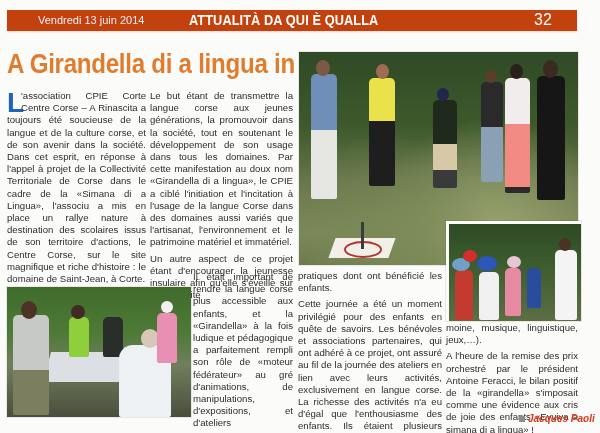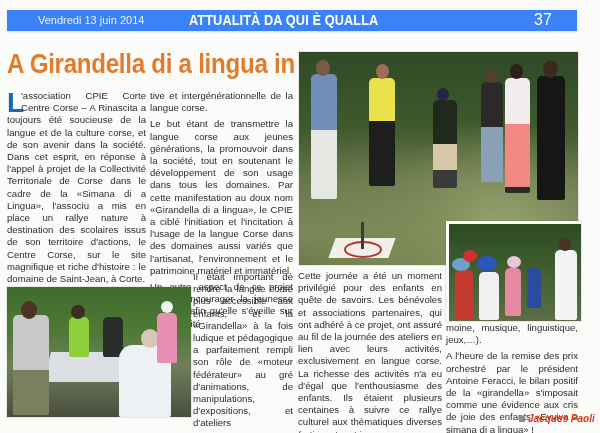--- a/index.html
+++ b/index.html
@@ -4,21 +4,21 @@
 <style>
   html, body { margin:0; padding:0; }
   body {
     width:600px; height:433px; overflow:hidden; position:relative;
     background:#fbfbfa;
     font-family:"Liberation Sans", sans-serif;
     color:#2a2a2a;
   }
   .header-bar {
     position:absolute; left:7px; top:10px; width:570px; height:21px;
-    background:#3b82f6;
+    background:#c2410c;
     box-shadow:0 1px 2px rgba(0,0,0,0.15);
   }
   .header-date {
     position:absolute; left:31px; top:4px; font-size:11px; color:#e8f0fa;
   }
   .header-section {
     position:absolute; left:182px; top:2px; font-size:14.5px; font-weight:bold;
     color:#ffffff; letter-spacing:0.1px; transform:scaleX(0.88); transform-origin:left center;
   }
   .header-page {
@@ -68,41 +68,41 @@
     display:inline-block; width:6px; height:6px; background:#8c8c8c; margin-right:3px;
     vertical-align:middle;
   }
 </style>
 </head>
 <body>
 
 <div class="header-bar">
   <span class="header-date">Vendredi 13 juin 2014</span>
   <span class="header-section">ATTUALITÀ DA QUI È QUALLA</span>
-  <span class="header-page">37</span>
+  <span class="header-page">32</span>
 </div>
 
 <h1 class="article-title">A Girandella di a lingua in Corti</h1>
 
 <div class="col" style="left:7px; top:90px; width:139px;">
   <p><span class="dropcap">L</span><span>'association CPIE Corte Centre Corse – A Rinascita a toujours été soucieuse de la langue et de la culture corse, et de son avenir dans la société. Dans cet esprit, en réponse à l'appel à projet de la Collectivité Territoriale de Corse dans le cadre de la «Simana di a Lingua», l'associu a mis en place un rallye nature à destination des scolaires issus de son territoire d'actions, le Centre Corse, sur le site magnifique et riche d'histoire : le domaine de Saint-Jean, à Corte.</span></p>
   <p>Cette manifestation, baptisée «A Girandella di a lingua» avait pour but de donner au jeune public, une image positive, dynamique, moderne, fes-</p>
 </div>
 
 <div class="col" style="left:150px; top:90px; width:143px;">
-  <p>tive et intergénérationnelle de la langue corse.</p>
   <p>Le but étant de transmettre la langue corse aux jeunes générations, la promouvoir dans la société, tout en soutenant le développement de son usage dans tous les domaines. Par cette manifestation au doux nom «Girandella di a lingua», le CPIE a ciblé l'initiation et l'incitation à l'usage de la langue Corse dans des domaines aussi variés que l'artisanat, l'environnement et le patrimoine matériel et immatériel.</p>
   <p style="margin-bottom:0;">Un autre aspect de ce projet étant d'encourager la jeunesse insulaire afin qu'elle s'éveille sur la nécessité</p>
 </div>
 
 <div class="col" style="left:193px; top:271px; width:100px;">
   <p>Il était important de rendre la langue corse plus accessible aux enfants, et la «Girandella» à la fois ludique et pédagogique a parfaitement rempli son rôle de «moteur fédérateur» au gré d'animations, de manipulations, d'expositions, et d'ateliers</p>
 </div>
 
 <div class="col" style="left:298px; top:270px; width:144px;">
+  <p>pratiques dont ont bénéficié les enfants.</p>
   <p>Cette journée a été un moment privilégié pour des enfants en quête de savoirs. Les bénévoles et associations partenaires, qui ont adhéré à ce projet, ont assuré au fil de la journée des ateliers en lien avec leurs activités, exclusivement en langue corse. La richesse des activités n'a eu d'égal que l'enthousiasme des enfants. Ils étaient plusieurs centaines à suivre ce rallye culturel aux thématiques diverses (artisanat, patri-</p>
 </div>
 
 <div class="col" style="left:446px; top:322px; width:132px;">
   <p>moine, musique, linguistique, jeux,…).</p>
   <p>A l'heure de la remise des prix orchestré par le président Antoine Feracci, le bilan positif de la «girandella» s'imposait comme une évidence aux cris de joie des enfants «Evviva a simana di a lingua» !</p>
 </div>
 
 <div class="byline">
   <span class="byline-square"></span><span>Jacques Paoli</span>

